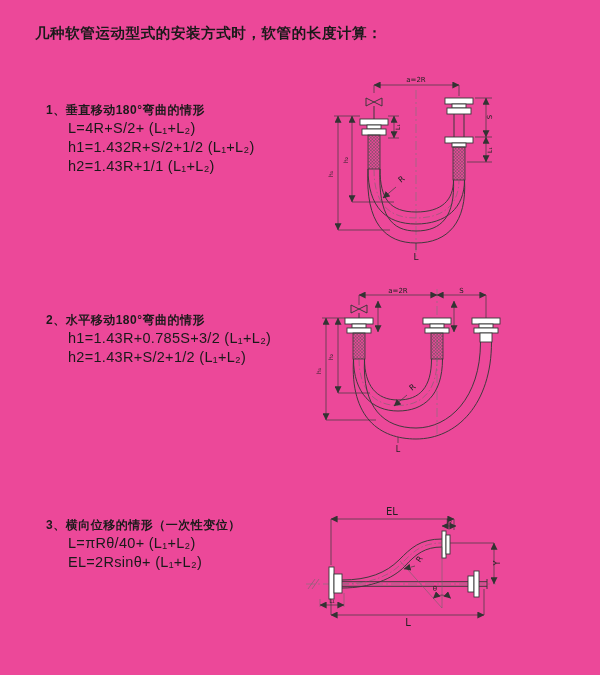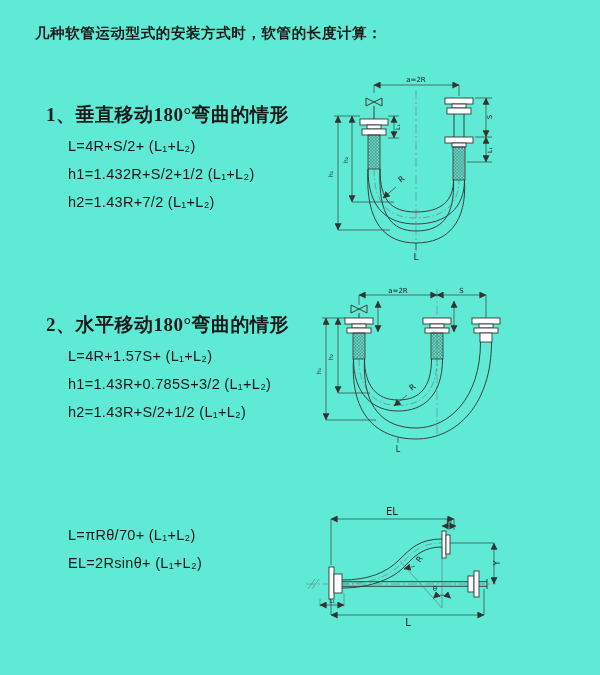--- a/index.html
+++ b/index.html
@@ -1,21 +1,21 @@
 <!DOCTYPE html>
 <html><head>
 <meta charset="utf-8">
 <style>
   html,body{margin:0;padding:0;background:#fff;}
   body{width:600px;height:675px;font-family:"Liberation Sans",sans-serif;color:#1a1a1a;}
-  .page{position:relative;width:600px;height:675px;background:#5eead4;overflow:hidden;}
+  .page{position:relative;width:600px;height:675px;background:#ec4899;overflow:hidden;}
   .title{position:absolute;left:35px;top:24px;font-size:14.5px;font-weight:bold;letter-spacing:.6px;}
   .sec{position:absolute;left:46px;width:275px;}
-  .sec .h{font-size:19px;font-weight:bold;letter-spacing:.5px;font-family:Liberation Serif, serif;}
-  .sec .f{margin-left:22px;margin-top:9px;font-size:14.5px;letter-spacing:.3px;line-height:19px;white-space:nowrap;}
+  .sec .h{font-size:12px;font-weight:bold;letter-spacing:.5px;}
+  .sec .f{margin-left:22px;font-size:14.5px;letter-spacing:.3px;line-height:19px;white-space:nowrap;}
   .fig{position:absolute;}
   svg text{font-family:"DejaVu Sans",sans-serif;fill:#222;font-size:7px;}
   .t6{font-size:6px;}.t7{font-size:7px;}.t8{font-size:8px;}.t9{font-size:9px;}.t10{font-size:10px;}
   .dln{stroke:#3c3c3c;stroke-width:.7;fill:none;}
   .thin{stroke:#666;stroke-width:.55;fill:none;}
   .cl{stroke:#7a7a7a;stroke-width:.6;fill:none;stroke-dasharray:9 3 2 3;}
   .clh{stroke:#6a6a6a;stroke-width:.55;fill:none;stroke-dasharray:7 2.5 1.5 2.5;}
   .hose{stroke:#383838;stroke-width:.95;fill:none;}
   .flg{fill:#fff;stroke:#383838;stroke-width:.9;}
   .braid{fill:url(#braidp);stroke:#383838;stroke-width:.8;}
@@ -35,32 +35,32 @@
       </pattern>
     </defs>
   </svg>
 
   <div class="title">几种软管运动型式的安装方式时，软管的长度计算：</div>
 
   <section class="sec" style="top:102px">
     <div class="h">1、垂直移动180°弯曲的情形</div>
     <div class="f">L=4R+S/2+ (L₁+L₂)</div>
     <div class="f">h1=1.432R+S/2+1/2 (L₁+L₂)</div>
-    <div class="f">h2=1.43R+7/2 (L₁+L₂)</div>
+    <div class="f">h2=1.43R+1/1 (L₁+L₂)</div>
   </section>
 
   <section class="sec" style="top:312px">
     <div class="h">2、水平移动180°弯曲的情形</div>
-    <div class="f">L=4R+1.57S+ (L₁+L₂)</div>
     <div class="f">h1=1.43R+0.785S+3/2 (L₁+L₂)</div>
     <div class="f">h2=1.43R+S/2+1/2 (L₁+L₂)</div>
   </section>
 
   <section class="sec" style="top:517px">
-    <div class="f">L=πRθ/70+ (L₁+L₂)</div>
+    <div class="h">3、横向位移的情形（一次性变位）</div>
+    <div class="f">L=πRθ/40+ (L₁+L₂)</div>
     <div class="f">EL=2Rsinθ+ (L₁+L₂)</div>
   </section>
 
   <svg class="fig" style="left:318px;top:72px" width="278" height="195" viewBox="0 0 278 195">
     <path class="cl" d="M98,18 V188"></path>
 
     <g>
       <path class="dln" d="M56,13 H141" marker-start="url(#ah)" marker-end="url(#ah)"></path>
       <path class="dln" d="M56,13 V21 M141,13 V24"></path>
       <text x="98" y="10" text-anchor="middle" class="t7">a=2R</text>

